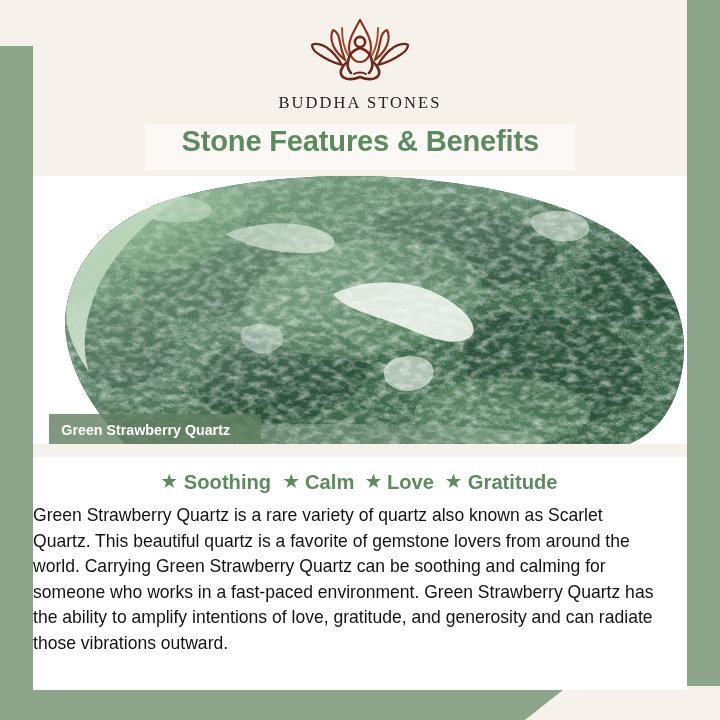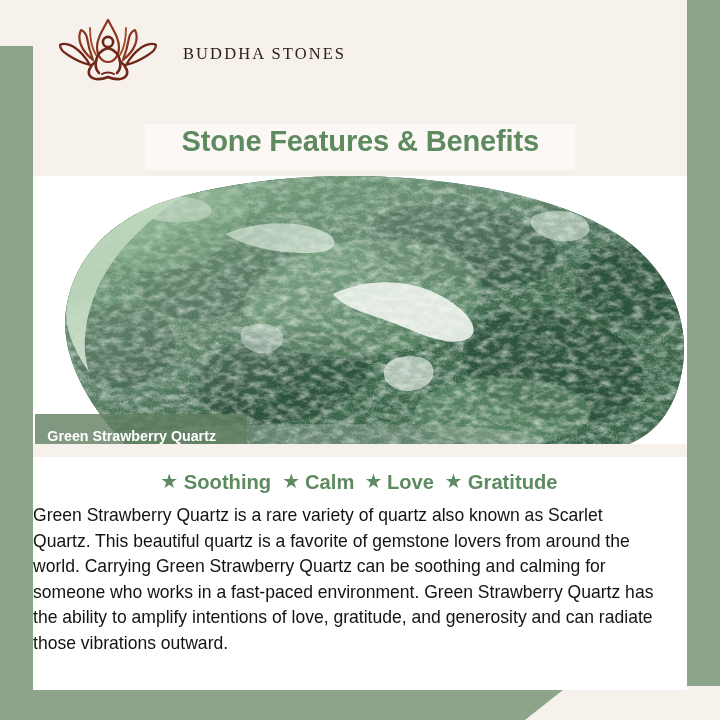--- a/index.html
+++ b/index.html
@@ -69,20 +69,21 @@
     background: #f7f1ec;
     overflow: hidden;
   }
 
   .logo-wrap {
     position: absolute;
     left: 0;
     right: 0;
     top: 14px;
     display: flex;
+    flex-direction: column;
     align-items: center;
   }
   .logo-mark {
     width: 150px;
     height: 78px;
     display: block;
   }
   .logo-wordmark {
     margin-top: 1px;
     font-family: "Liberation Serif", serif;
@@ -121,27 +122,27 @@
     overflow: hidden;
   }
   .photo svg {
     display: block;
     width: 100%;
     height: 100%;
   }
 
   .caption-band {
     position: absolute;
-    left: 2px;
+    left: 16px;
     bottom: 0;
     width: 212px;
     height: 30px;
     background: rgba(96, 126, 96, 0.80);
     display: flex;
-    align-items: flex-end;
+    align-items: center;
   }
   .caption-text {
     font-family: "Liberation Sans Narrow", "Liberation Sans", sans-serif;
     font-weight: bold;
     font-size: 15px;
     color: #ffffff;
     padding-left: 13px;
     white-space: nowrap;
     transform: scaleX(0.95);
     transform-origin: left center;

